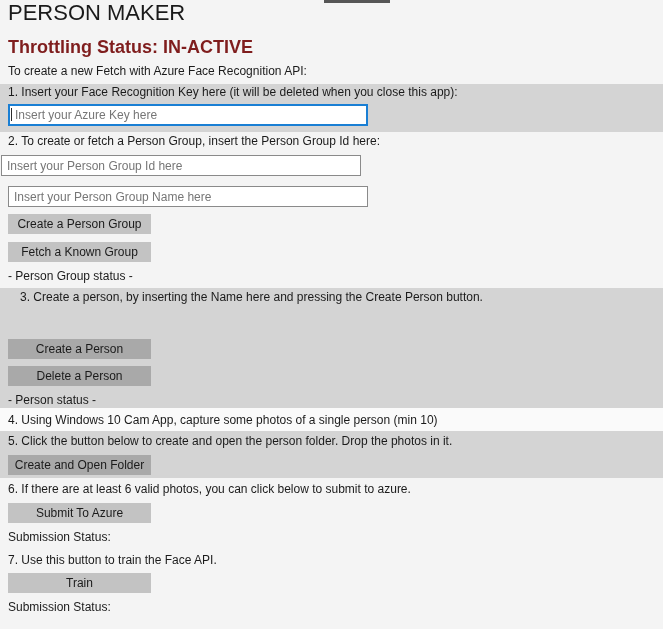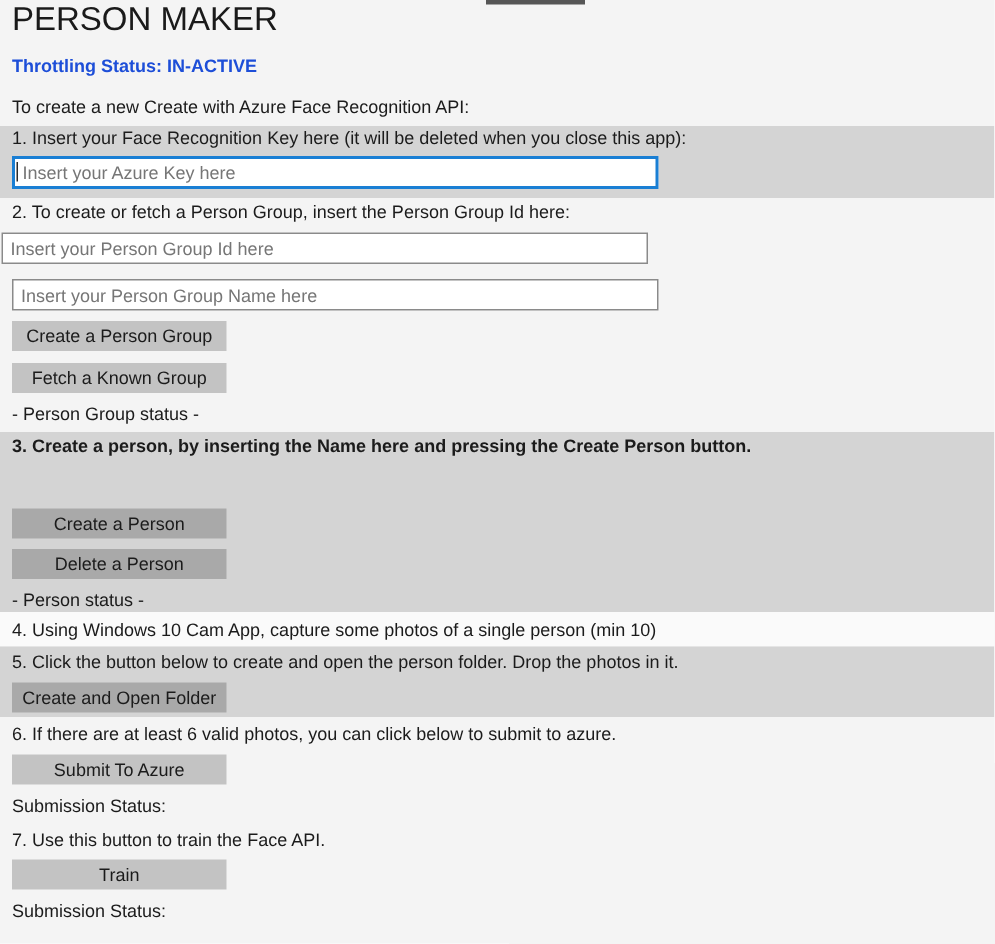--- a/index.html
+++ b/index.html
@@ -10,40 +10,40 @@
   }
   .abs{position:absolute;}
   .titlebar-accent{
     left:324px;top:0;width:66px;height:3px;background:#565656;
   }
   .page-title{
     left:8px;top:0px;font-size:22px;color:#1a1a1a;letter-spacing:0px;
     white-space:nowrap;
   }
   .throttle{
-    left:8px;top:37px;font-size:12px;font-weight:bold;color:#1d4ed8;
+    left:8px;top:37px;font-size:18px;font-weight:bold;color:#7f1d1d;
     white-space:nowrap;
   }
   .body-text{font-size:12px;color:#1b1b1b;white-space:nowrap;}
   .intro{left:8px;top:64px;}
   .band{left:0;width:663px;background:#d4d4d4;}
   .band-step1{top:84px;height:48px;}
   .band-step3{top:288px;height:120px;}
   .band-step4{top:408px;height:23px;background:#fafafa;}
   .band-step5{top:431px;height:47px;}
   .lbl1{left:8px;top:85px;}
   .lbl2{left:8px;top:134px;}
-  .lbl3{left:8px;top:290px;font-weight:bold;}
+  .lbl3{left:20px;top:290px;}
   .lbl4{left:8px;top:413px;}
   .lbl5{left:8px;top:434px;}
   .lbl6{left:8px;top:482px;}
   .lbl7{left:8px;top:553px;}
   .status-line{left:8px;top:0;}
   .txt{
-    box-sizing:border-box;width:431px;height:21px;
+    box-sizing:border-box;width:360px;height:21px;
     background:#ffffff;border:1.5px solid #8a8a8a;
     font-family:"Liberation Sans","DejaVu Sans",sans-serif;
     font-size:12px;color:#1b1b1b;padding:0 5px;outline:none;
   }
   .txt::placeholder{color:#767676;opacity:1;}
   .txt-focused{border:2px solid #1a7fd4;height:22px;}
   .in1{left:8px;top:104px;}
   .in2{left:1px;top:155px;}
   .in3{left:8px;top:186px;}
   .in4{left:8px;top:310px;}
@@ -71,21 +71,21 @@
 <body>
 
 <div class="app">
 
   <div class="abs titlebar-accent"></div>
 
   <div class="abs page-title">PERSON MAKER</div>
 
   <div class="abs throttle">Throttling Status: IN-ACTIVE</div>
 
-  <div class="abs body-text intro">To create a new Create with Azure Face Recognition API:</div>
+  <div class="abs body-text intro">To create a new Fetch with Azure Face Recognition API:</div>
 
   <div class="abs band band-step1"></div>
   <div class="abs body-text lbl1">1. Insert your Face Recognition Key here (it will be deleted when you close this app):</div>
   <input type="text" class="abs txt txt-focused in1" placeholder="Insert your Azure Key here" style="">
   <div class="abs caret"></div>
 
   <div class="abs body-text lbl2">2. To create or fetch a Person Group, insert the Person Group Id here:</div>
   <input type="text" class="abs txt in2" placeholder="Insert your Person Group Id here" style="">
   <input type="text" class="abs txt in3" placeholder="Insert your Person Group Name here" style="">
   <button class="abs btn b-create-group">Create a Person Group</button>

